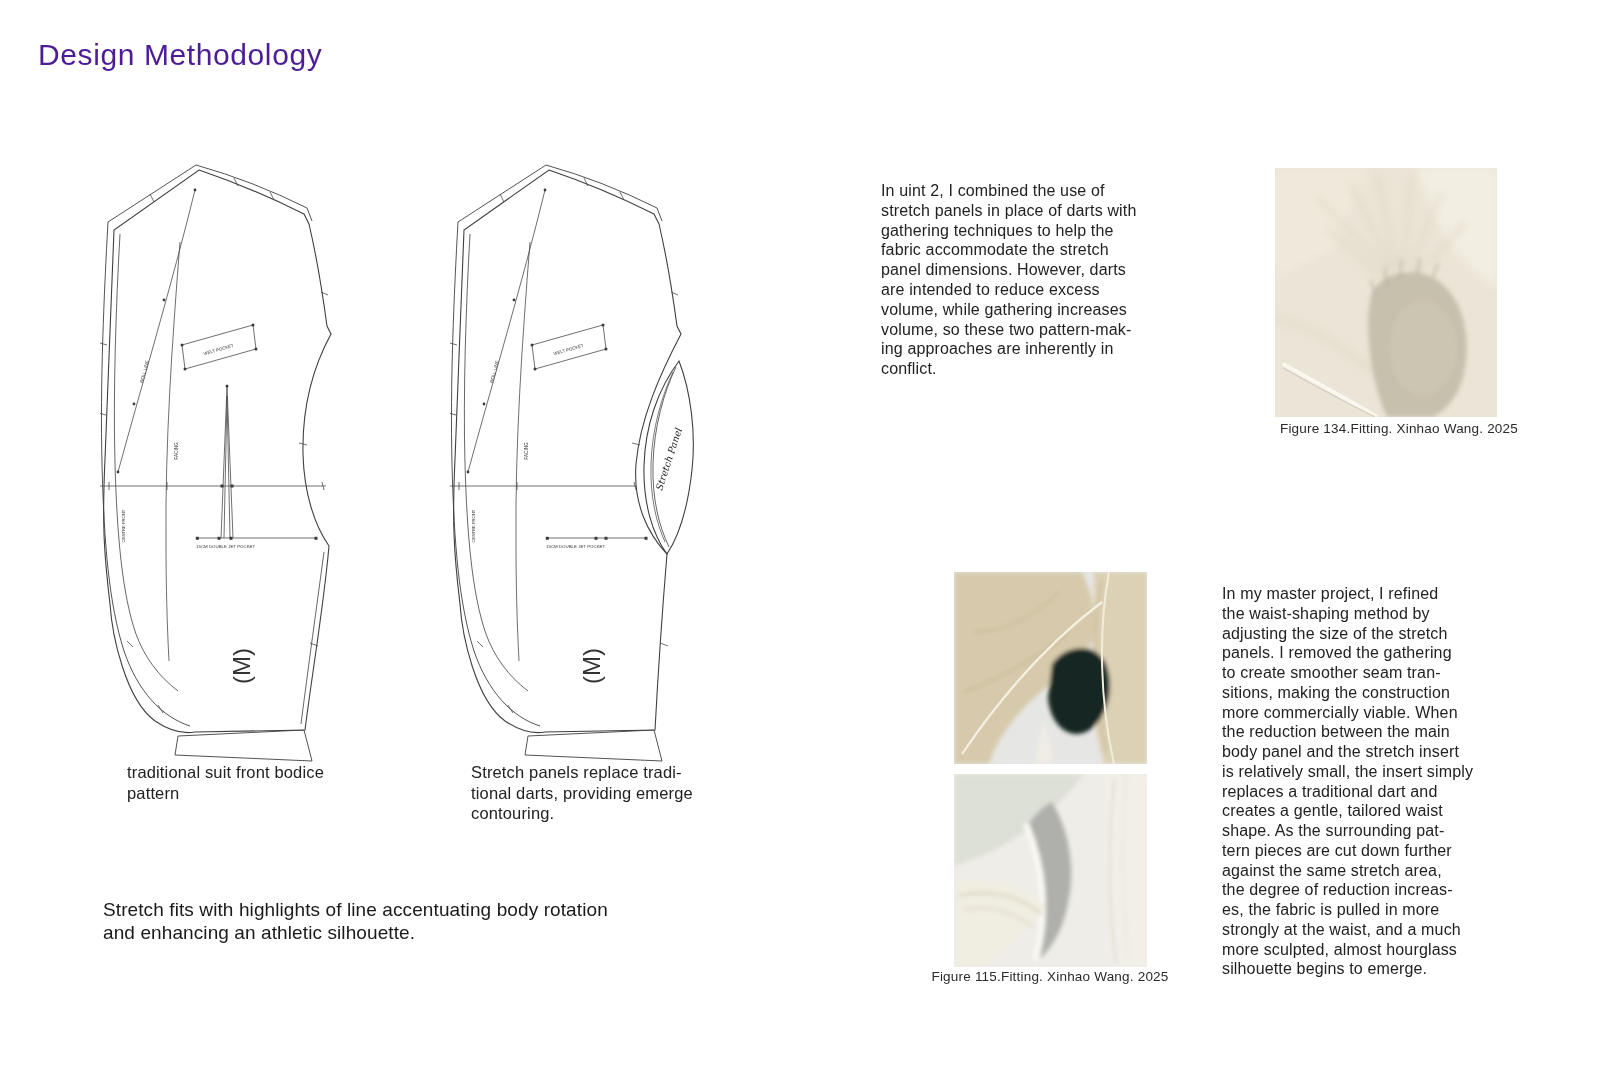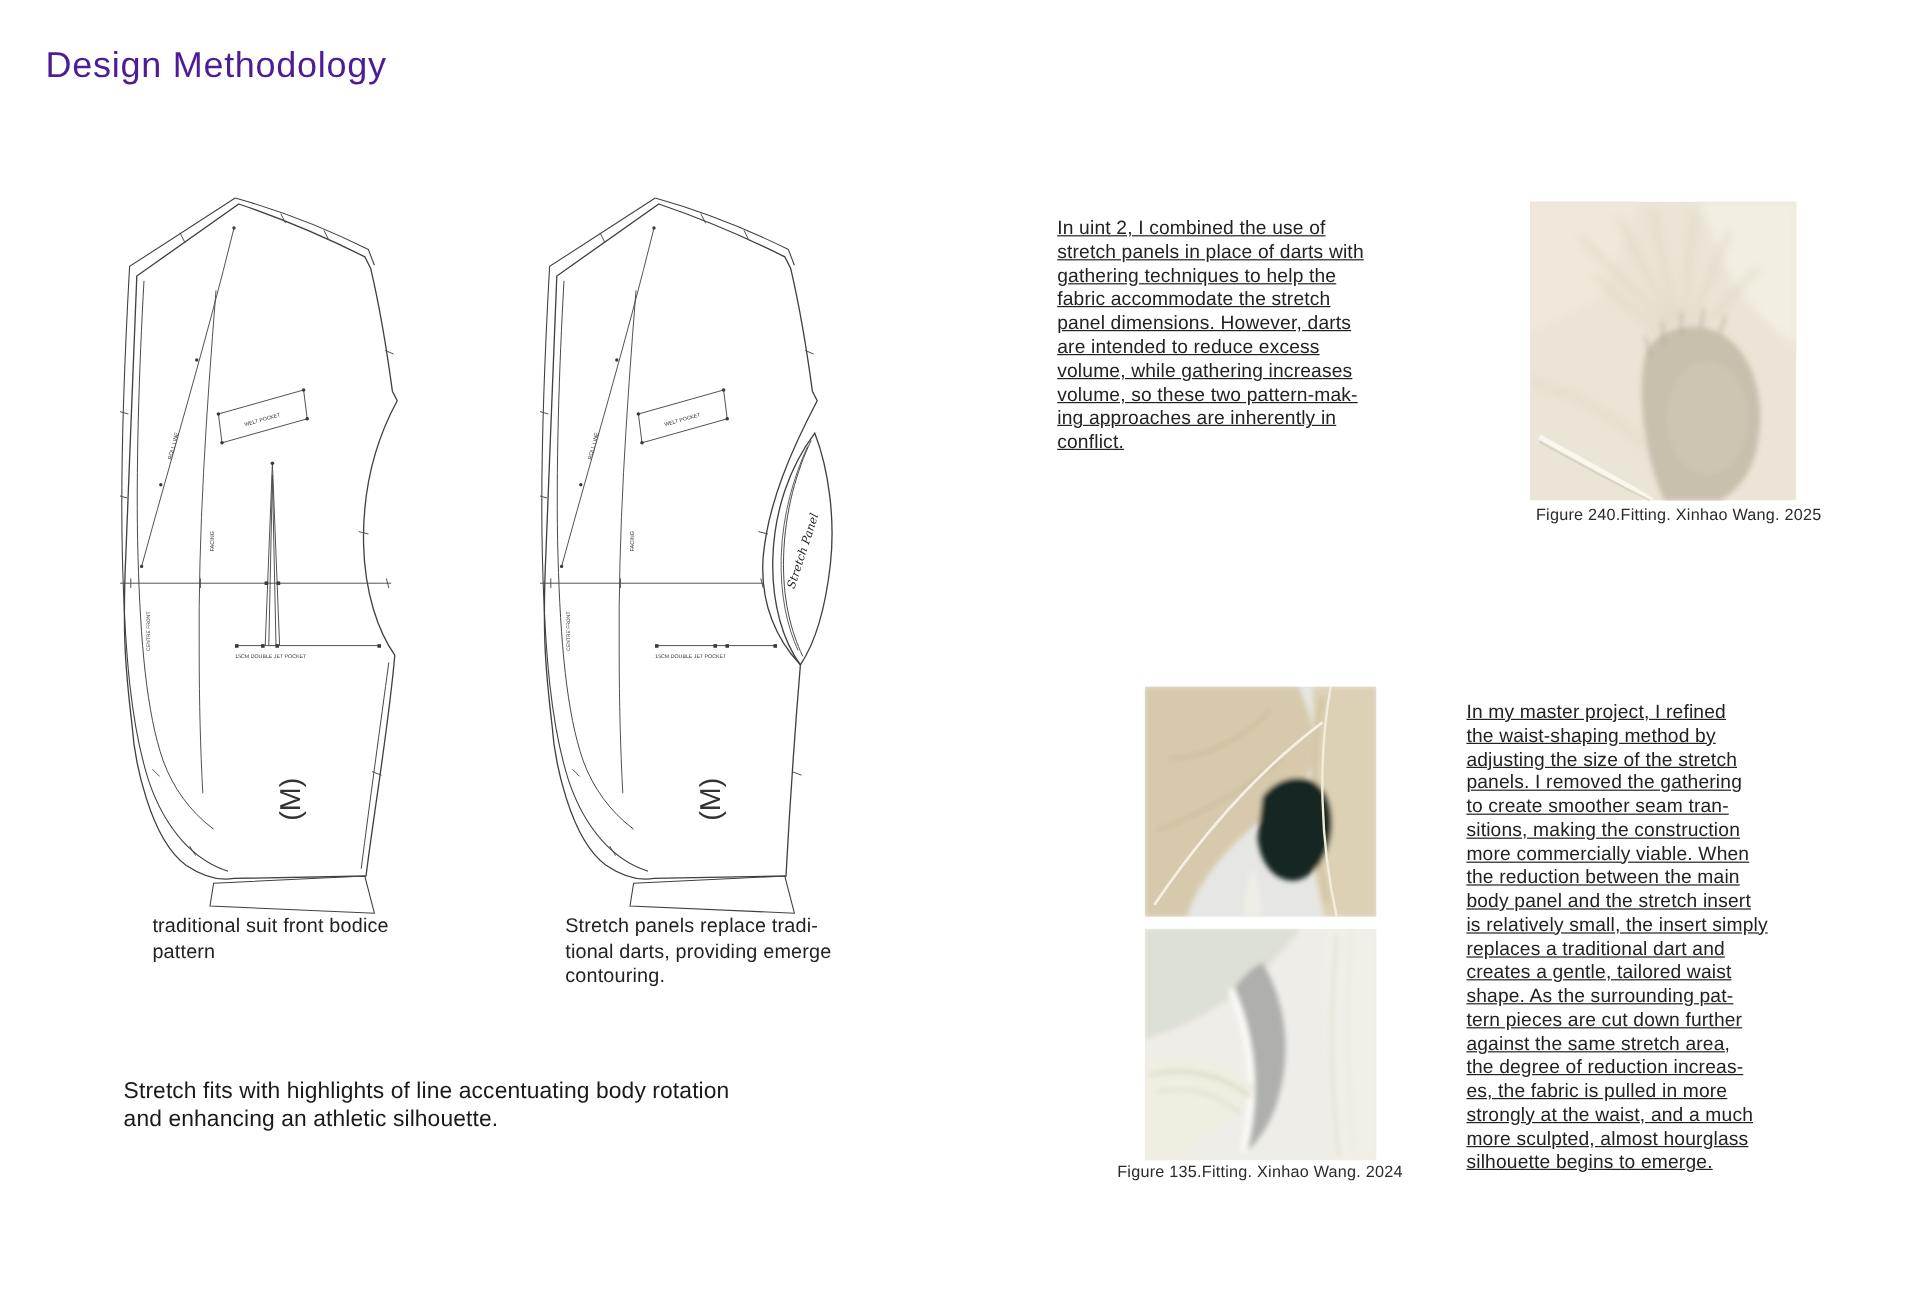--- a/index.html
+++ b/index.html
@@ -7,21 +7,21 @@
     width:1600px;height:1089px;position:relative;overflow:hidden;
     background:#ffffff;color:#1f1f1f;
     font-family:"Liberation Sans","DejaVu Sans",sans-serif;
   }
   .abs{position:absolute;}
   .preline{white-space:pre-line;}
   #page-title{
     left:38px;top:38px;font-size:30px;font-weight:400;
     letter-spacing:0.6px;color:#4c1d95;
   }
-  .body-text{font-size:16px;line-height:19.8px;letter-spacing:0.15px;color:#222;text-decoration:underline;}
+  .body-text{font-size:16px;line-height:19.8px;letter-spacing:0.15px;color:#222;}
   .pattern-caption{font-size:16.5px;line-height:20.5px;letter-spacing:0.15px;color:#222;margin-left:24px;}
   .fig-caption{font-size:13.5px;letter-spacing:0.2px;color:#2a2a2a;}
   #statement{
     left:103px;top:898px;width:620px;
     font-size:19px;font-weight:400;line-height:23px;letter-spacing:0.1px;color:#1a1a1a;
   }
   #para-unit2{left:881px;top:181px;width:300px;}
   #para-master{left:1222px;top:584px;width:280px;line-height:19.75px;}
   #caption-left{left:103px;top:762px;width:260px;}
   #caption-right{left:447px;top:762px;width:250px;}
@@ -213,21 +213,21 @@
         <path d="M 126 110 L 126 92"></path>
       <path d="M 142 106 L 145 90"></path>
         <path d="M 158 110 L 163 95"></path>
     </g>
   </g>
   <g>
     <path d="M 8 196 C 40 214 78 234 102 249" stroke="#faf7ef" stroke-width="4" fill="none"></path>
     <path d="M 8 200 C 40 218 76 237 100 249" stroke="#cfc8b6" stroke-width="1.4" fill="none" opacity="0.8"></path>
   </g>
 </svg>
-<div id="cap-134" class="abs fig-caption">Figure 240.Fitting. Xinhao Wang. 2025</div>
+<div id="cap-134" class="abs fig-caption">Figure 134.Fitting. Xinhao Wang. 2025</div>
 
 <svg id="photo-135a" class="abs" width="193" height="192" viewBox="0 0 193 192">
   <rect width="193" height="192" fill="#e6e6e4"></rect>
   <g filter="url(#soft2)">
     <path d="M 140 0 H 193 V 192 H 150 C 138 150 132 100 140 60 Z" fill="#ddd1b5"></path>
     <path d="M 148 8 C 138 60 140 120 152 180" stroke="#c6b795" stroke-width="2" fill="none"></path>
     <path d="M 0 0 H 128 C 152 55 142 80 105 105 C 70 132 45 160 35 192 H 0 Z" fill="#d7caac"></path>
     <path d="M 98 92 C 112 72 142 70 152 92 C 162 118 152 150 132 160 C 112 168 96 150 94 126 Z" fill="#132620"></path>
     <path d="M 90 150 C 96 165 98 178 97 192 L 82 192 C 84 172 86 160 90 150 Z" fill="#efede6"></path>
     <g stroke="#c3b493" stroke-width="3" opacity="0.5" fill="none">
@@ -248,21 +248,21 @@
     <path d="M 150 0 H 193 V 193 H 158 C 150 130 148 60 150 0 Z" fill="#f1efe7"></path>
     <path d="M 160 5 C 154 70 154 130 162 190" stroke="#d9d5c6" stroke-width="1.6" fill="none"></path>
     <path d="M 172 0 C 168 60 168 120 174 185" stroke="#d9d5c6" stroke-width="1.2" fill="none" opacity="0.5"></path>
     <path d="M 0 108 C 35 102 68 112 92 132 C 70 160 45 180 28 193 H 0 Z" fill="#f0ede1"></path>
     <g stroke="#cec7b2" stroke-width="1.6" fill="none">
       <path d="M 4 122 C 35 114 65 122 88 140"></path>
       <path d="M 10 136 C 38 130 60 138 80 154" opacity="0.6"></path>
     </g>
   </g>
 </svg>
-<div id="cap-135" class="abs fig-caption">Figure 135.Fitting. Xinhao Wang. 2024</div>
+<div id="cap-135" class="abs fig-caption">Figure 115.Fitting. Xinhao Wang. 2025</div>
 
 <div id="para-master" class="abs body-text preline">In my master project, I refined
 the waist-shaping method by
 adjusting the size of the stretch
 panels. I removed the gathering
 to create smoother seam tran-
 sitions, making the construction
 more commercially viable. When
 the reduction between the main
 body panel and the stretch insert

